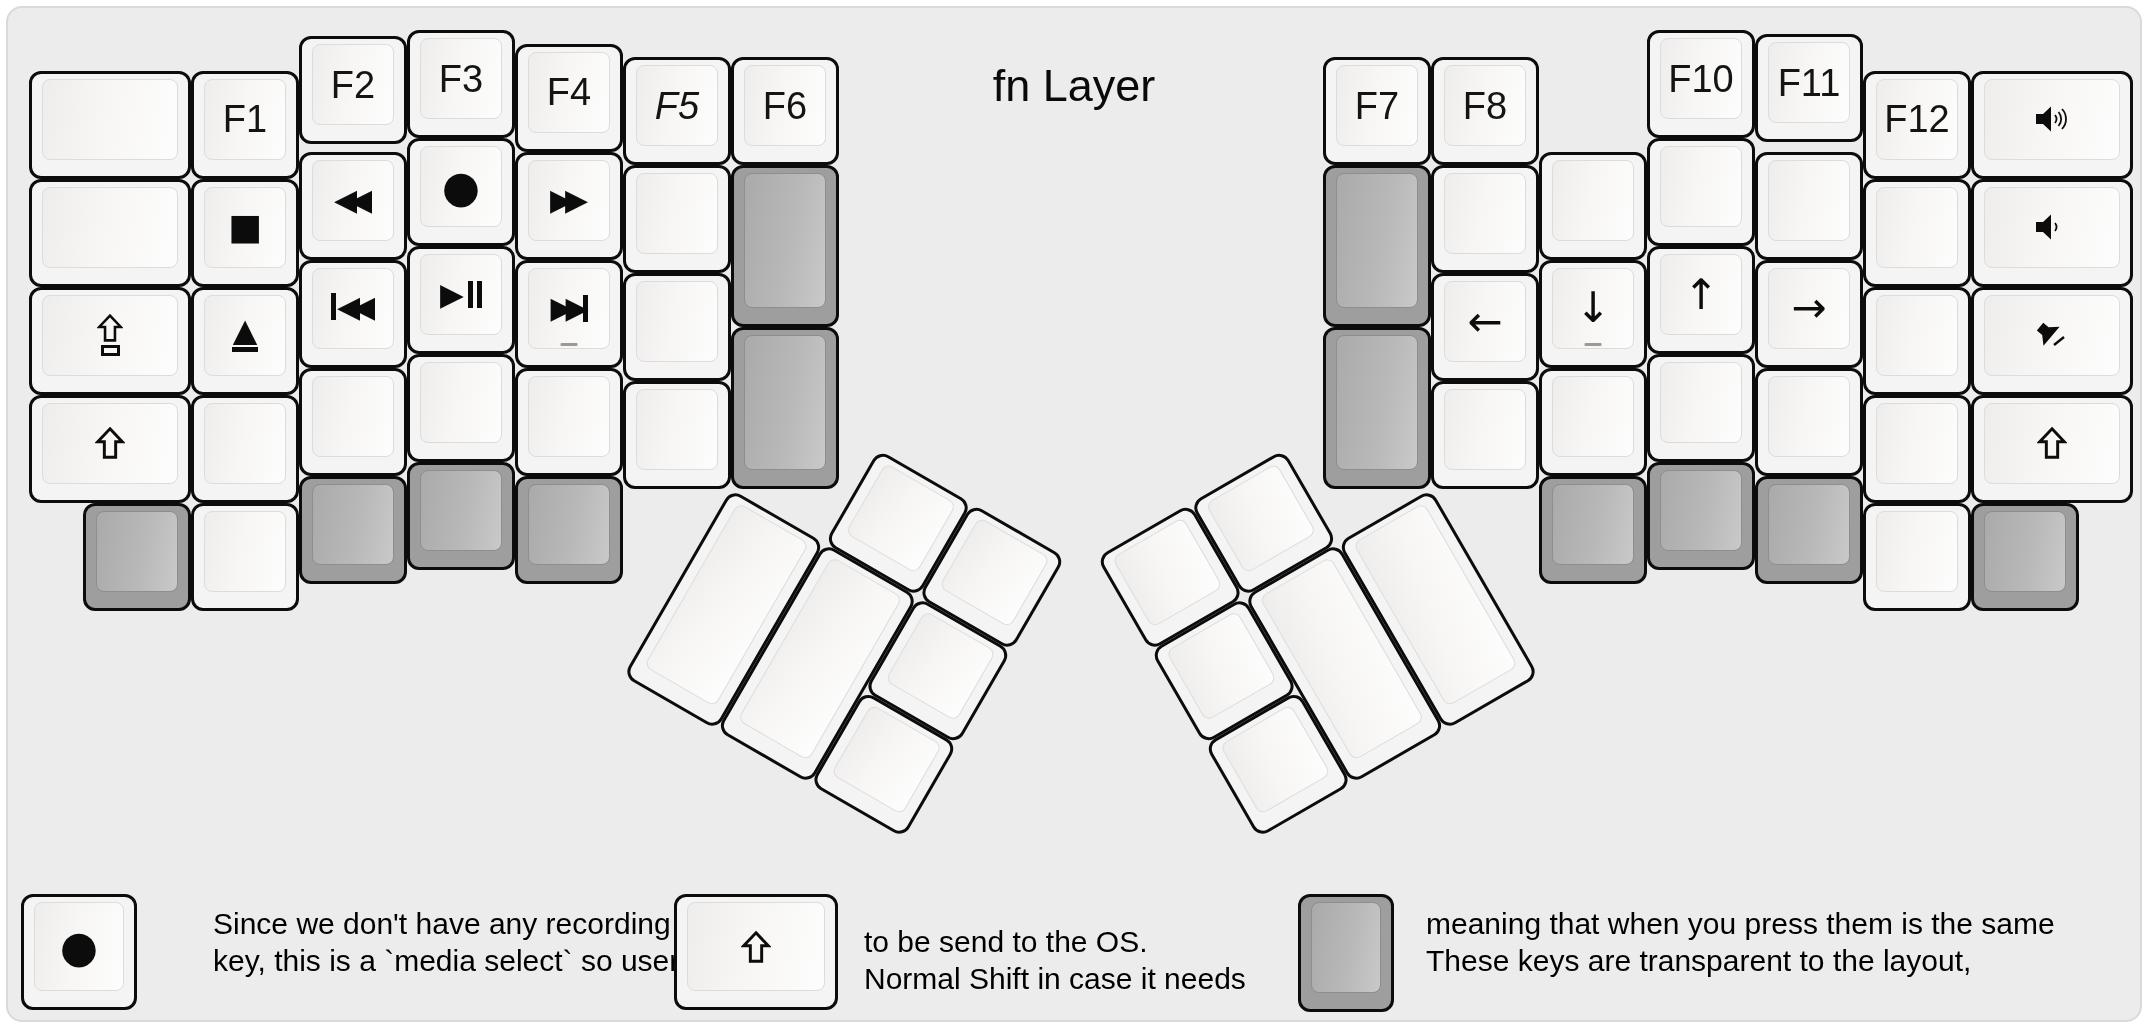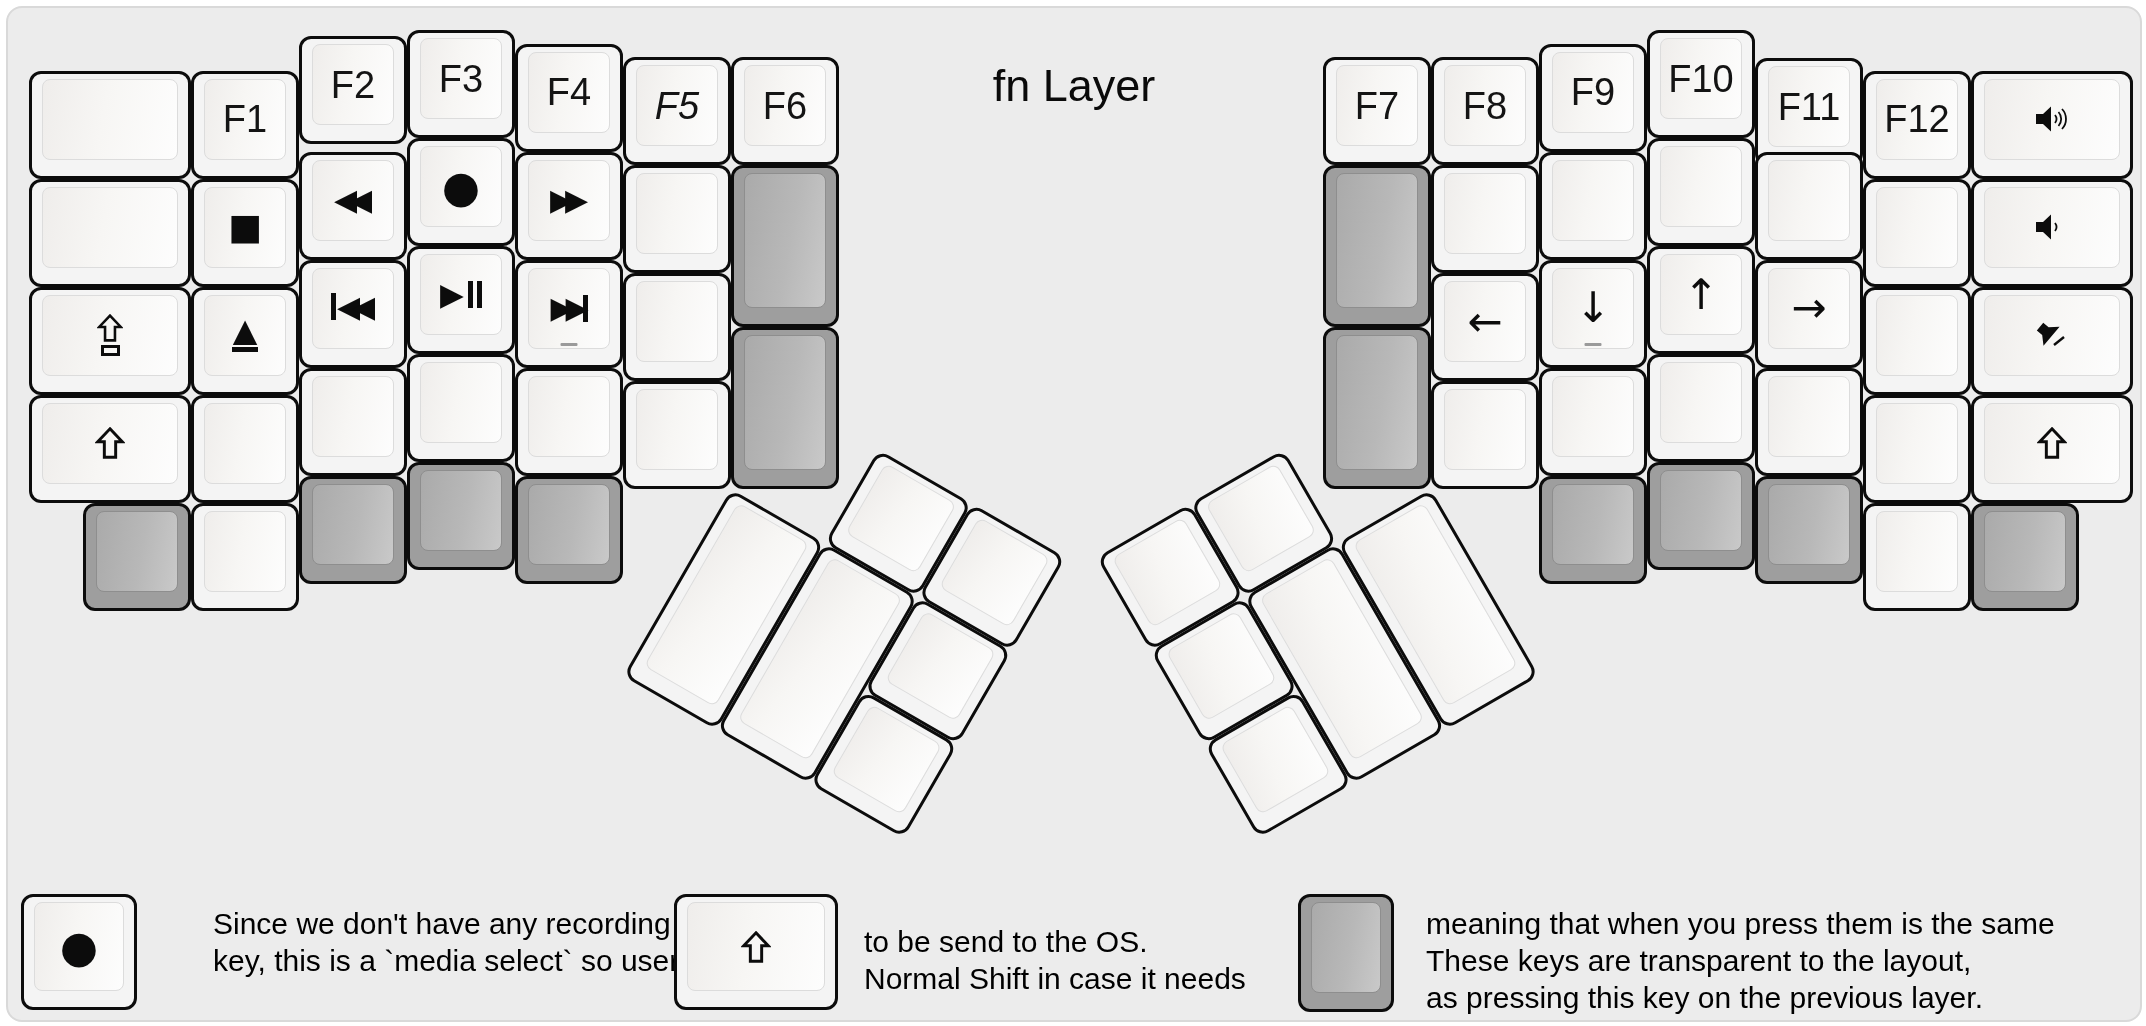--- a/index.html
+++ b/index.html
@@ -254,25 +254,20 @@
         <div class="cap"></div>
       </div>
       <div class="key" style="left: 1423px; top: 265px; width: 108px; height: 108px;">
         <div class="cap">
           <span><span class="uni" style="font-size:42px">←</span></span>
         </div>
       </div>
       <div class="key" style="left: 1423px; top: 373px; width: 108px; height: 108px;">
         <div class="cap"></div>
       </div>
-      <div class="key" style="left: 1531px; top: 35.5px; width: 108px; height: 108px;">
-        <div class="cap">
-          <span class="klabel">F9</span>
-        </div>
-      </div>
       <div class="key" style="left: 1531px; top: 143.5px; width: 108px; height: 108px;">
         <div class="cap"></div>
       </div>
       <div class="key" style="left: 1531px; top: 251.5px; width: 108px; height: 108px;">
         <div class="cap">
           <span><span class="uni" style="font-size:42px">↓</span></span>
         </div>
         <span class="homing"></span>
       </div>
       <div class="key" style="left: 1531px; top: 359.5px; width: 108px; height: 108px;">
@@ -293,21 +288,21 @@
         <div class="cap">
           <span><span class="uni" style="font-size:42px">↑</span></span>
         </div>
       </div>
       <div class="key" style="left: 1639px; top: 346px; width: 108px; height: 108px;">
         <div class="cap"></div>
       </div>
       <div class="key gray" style="left: 1639px; top: 454px; width: 108px; height: 108px;">
         <div class="cap"></div>
       </div>
-      <div class="key" style="left: 1747px; top: 50px; width: 108px; height: 108px;">
+      <div class="key" style="left: 1747px; top: 26px; width: 108px; height: 108px;">
         <div class="cap">
           <span class="klabel">F11</span>
         </div>
       </div>
       <div class="key" style="left: 1747px; top: 143.5px; width: 108px; height: 108px;">
         <div class="cap"></div>
       </div>
       <div class="key" style="left: 1747px; top: 251.5px; width: 108px; height: 108px;">
         <div class="cap">
           <span><span class="uni" style="font-size:42px">→</span></span>
@@ -409,17 +404,16 @@
       <div>Normal Shift in case it needs</div>
       <div></div>
     </div>
 
     <div class="key gray legend-key" style="left:1290px;top:886px;width:96px;height:118px;">
       <div class="cap"></div>
     </div>
     <div class="legend-text" style="left:1418px;top:897px;">
       <div>meaning that when you press them is the same</div>
       <div>These keys are transparent to the layout,</div>
-      <div>as pressing this key on the previous layer.</div>
     </div>
   </div>
 
 </div>
 
 </body></html>

